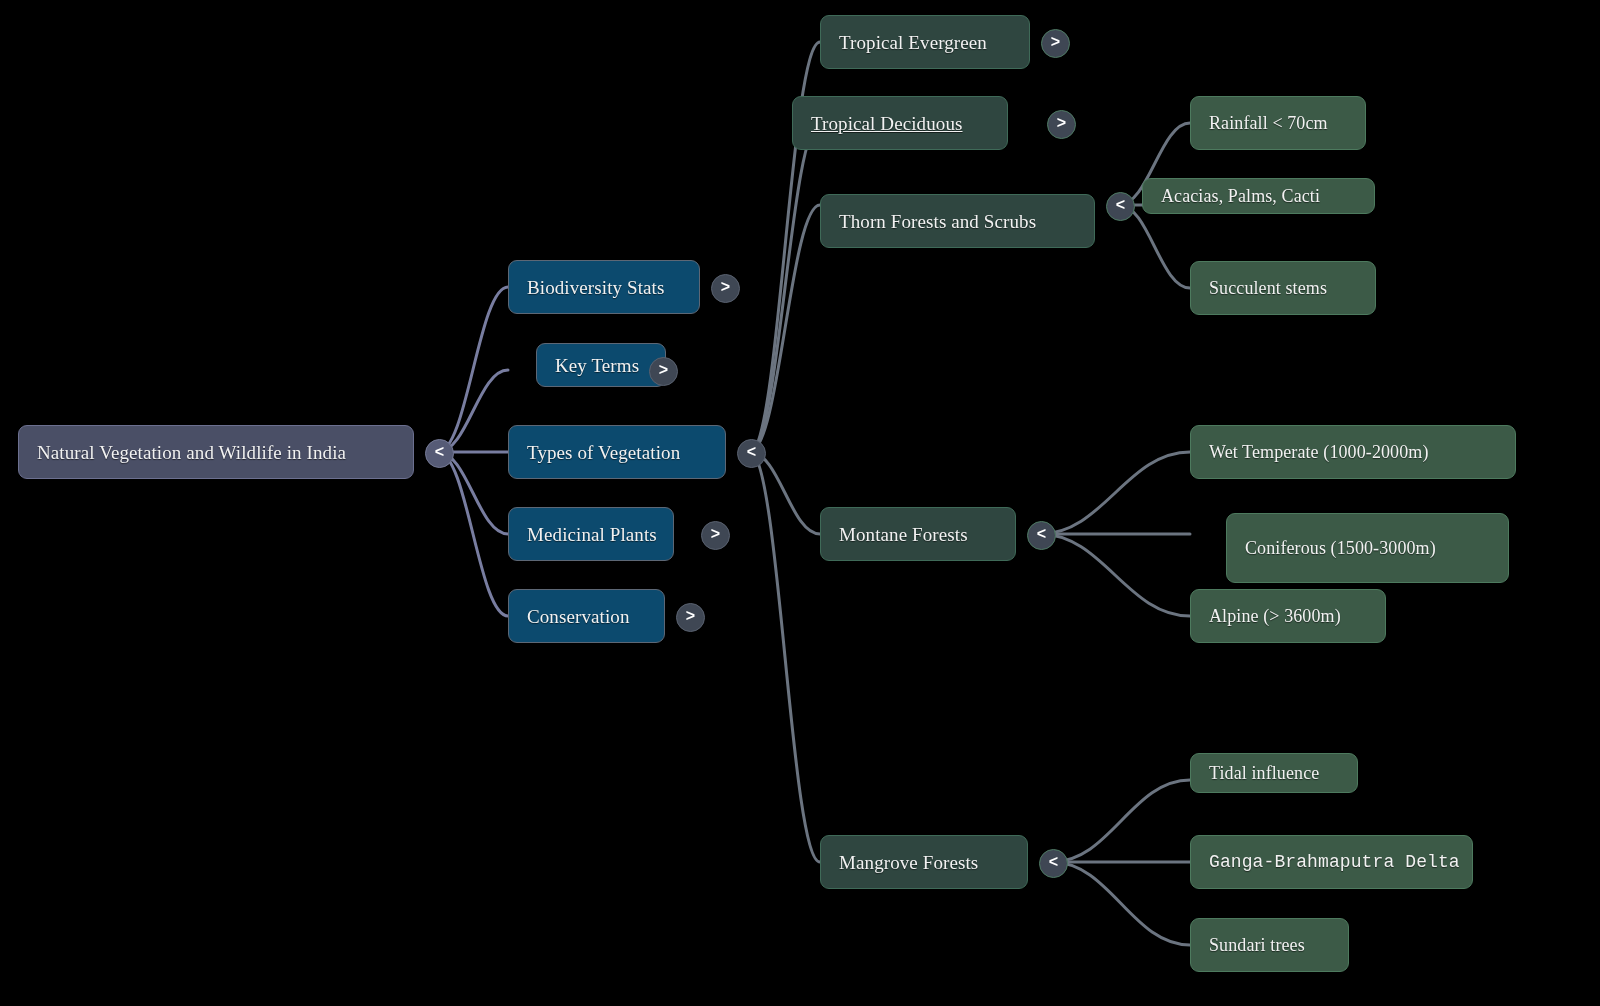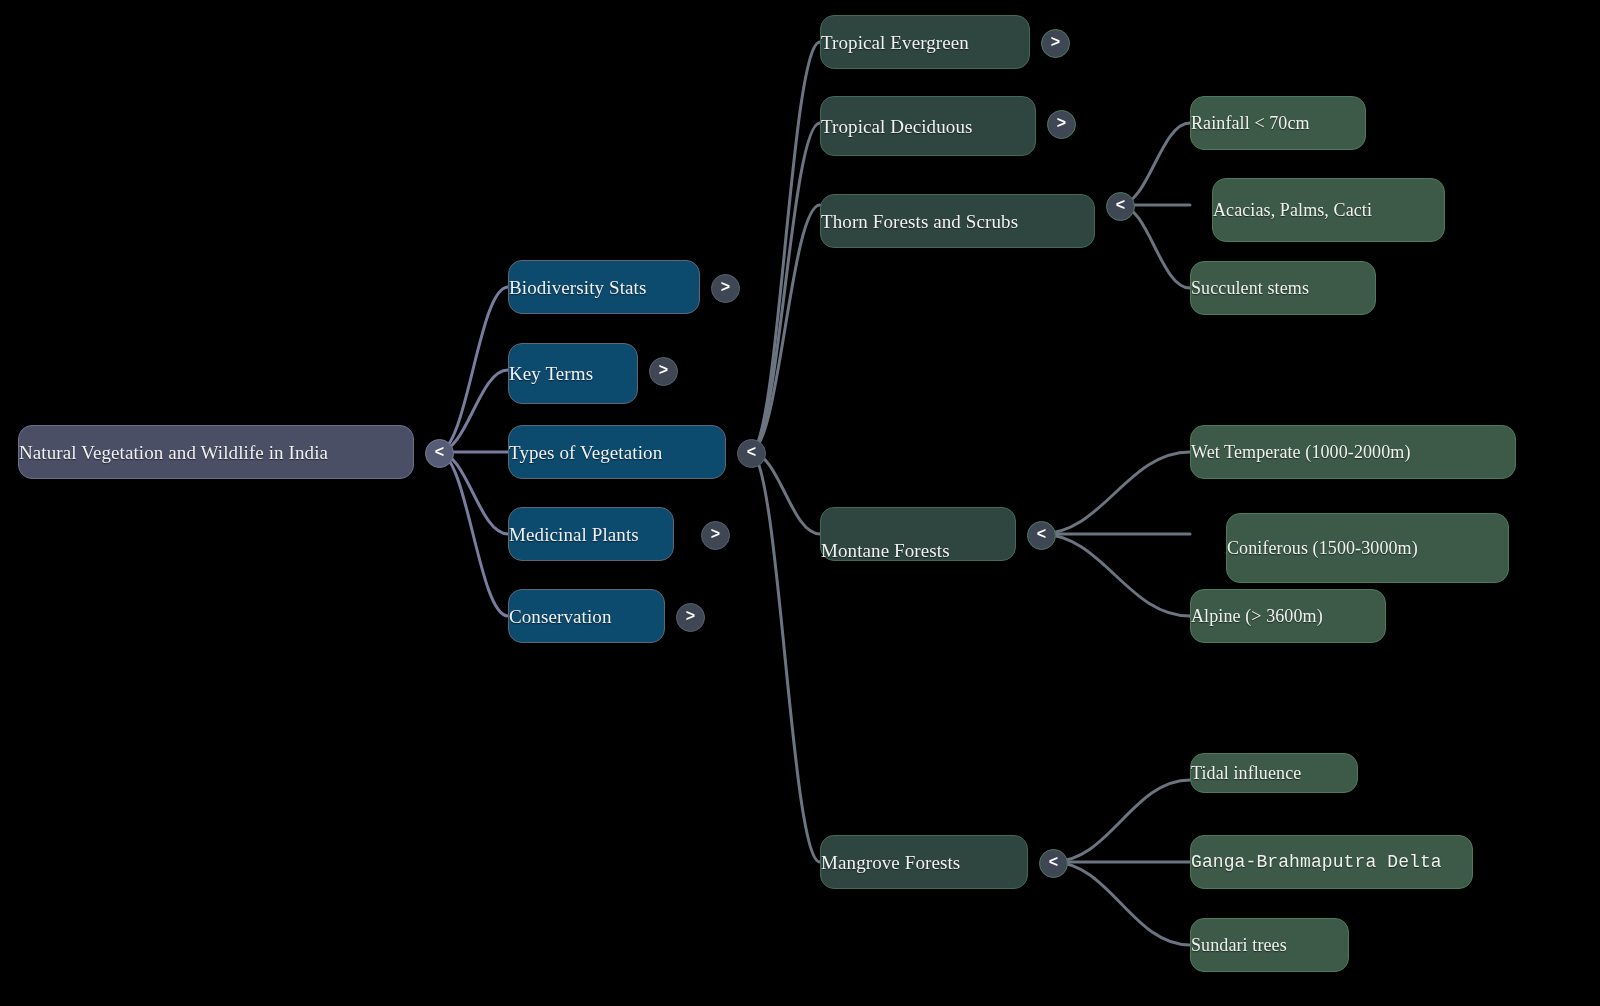--- a/index.html
+++ b/index.html
@@ -26,24 +26,24 @@
     top: 0;
     width: 1600px;
     height: 1006px;
     pointer-events: none;
   }
   .node {
     position: absolute;
     box-sizing: border-box;
     display: flex;
     align-items: center;
-    border-radius: 14px;
+    border-radius: 9px;
     color: #f2f2f2;
     white-space: nowrap;
-    padding: 0 0;
+    padding: 0 18px;
     letter-spacing: 0.1px;
     text-shadow: 0 1px 1px rgba(0,0,0,0.55);
   }
   .node-label {
     display: block;
     line-height: 1;
   }
   .lvl-root {
     background: #4a4f66;
     border: 1px solid #6c7090;
@@ -125,21 +125,21 @@
       </div>
       <div class="toggle toggle-root" style="left: 425px; top: 438.5px;">
         <span>&lt;</span>
       </div>
       <div class="node lvl-2" style="left: 508px; top: 260px; width: 192px; height: 54px;">
         <span class="node-label">Biodiversity Stats</span>
       </div>
       <div class="toggle toggle-slate" style="left: 711px; top: 273.5px;">
         <span>&gt;</span>
       </div>
-      <div class="node lvl-2" style="left: 508px; top: 343px; width: 130px; height: 61px;">
+      <div class="node lvl-2" style="left: 536px; top: 343px; width: 130px; height: 44px;">
         <span class="node-label">Key Terms</span>
       </div>
       <div class="toggle toggle-slate" style="left: 649px; top: 356.5px;">
         <span>&gt;</span>
       </div>
       <div class="node lvl-2" style="left: 508px; top: 425px; width: 218px; height: 54px;">
         <span class="node-label">Types of Vegetation</span>
       </div>
       <div class="toggle toggle-slate" style="left: 737px; top: 438.5px;">
         <span>&lt;</span>
@@ -155,48 +155,48 @@
       </div>
       <div class="toggle toggle-slate" style="left: 676px; top: 602.5px;">
         <span>&gt;</span>
       </div>
       <div class="node lvl-3" style="left: 820px; top: 15px; width: 210px; height: 54px;">
         <span class="node-label">Tropical Evergreen</span>
       </div>
       <div class="toggle toggle-green" style="left: 1041px; top: 28.5px;">
         <span>&gt;</span>
       </div>
-      <div class="node lvl-3" style="left: 820px; top: 96px; width: 216px; height: 60px;">
+      <div class="node lvl-3" style="left: 792px; top: 96px; width: 216px; height: 54px; text-decoration: underline;">
         <span class="node-label">Tropical Deciduous</span>
       </div>
       <div class="toggle toggle-green" style="left: 1047px; top: 109.5px;">
         <span>&gt;</span>
       </div>
       <div class="node lvl-3" style="left: 820px; top: 194px; width: 275px; height: 54px;">
         <span class="node-label">Thorn Forests and Scrubs</span>
       </div>
       <div class="toggle toggle-green" style="left: 1106px; top: 191.5px;">
         <span>&lt;</span>
       </div>
-      <div class="node lvl-3" style="left: 820px; top: 507px; width: 196px; height: 54px; align-items: flex-end;">
+      <div class="node lvl-3" style="left: 820px; top: 507px; width: 196px; height: 54px;">
         <span class="node-label">Montane Forests</span>
       </div>
       <div class="toggle toggle-green" style="left: 1027px; top: 520.5px;">
         <span>&lt;</span>
       </div>
       <div class="node lvl-3" style="left: 820px; top: 835px; width: 208px; height: 54px;">
         <span class="node-label">Mangrove Forests</span>
       </div>
       <div class="toggle toggle-green" style="left: 1039px; top: 848.5px;">
         <span>&lt;</span>
       </div>
       <div class="node lvl-4" style="left: 1190px; top: 96px; width: 176px; height: 54px;">
         <span class="node-label">Rainfall &lt; 70cm</span>
       </div>
-      <div class="node lvl-4" style="left: 1212px; top: 178px; width: 233px; height: 64px;">
+      <div class="node lvl-4" style="left: 1142px; top: 178px; width: 233px; height: 36px;">
         <span class="node-label">Acacias, Palms, Cacti</span>
       </div>
       <div class="node lvl-4" style="left: 1190px; top: 261px; width: 186px; height: 54px;">
         <span class="node-label">Succulent stems</span>
       </div>
       <div class="node lvl-4" style="left: 1190px; top: 425px; width: 326px; height: 54px;">
         <span class="node-label">Wet Temperate (1000-2000m)</span>
       </div>
       <div class="node lvl-4" style="left: 1190px; top: 513px; width: 283px; height: 70px; margin-left: 36px;">
         <span class="node-label">Coniferous (1500-3000m)</span>

